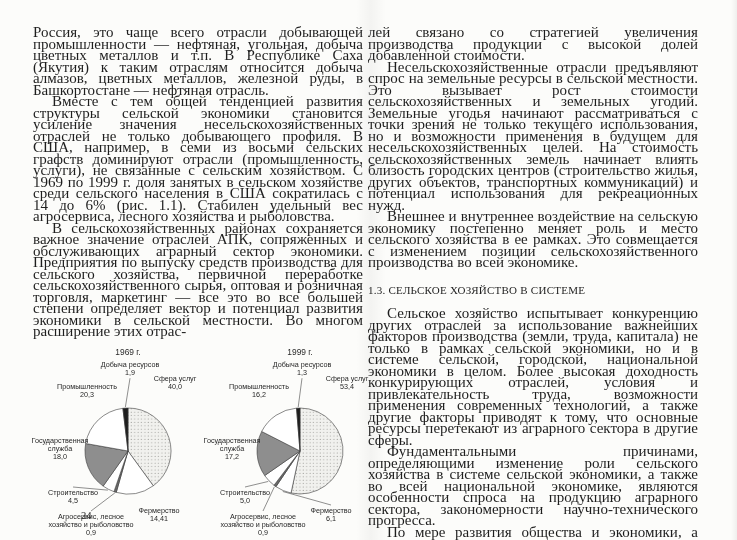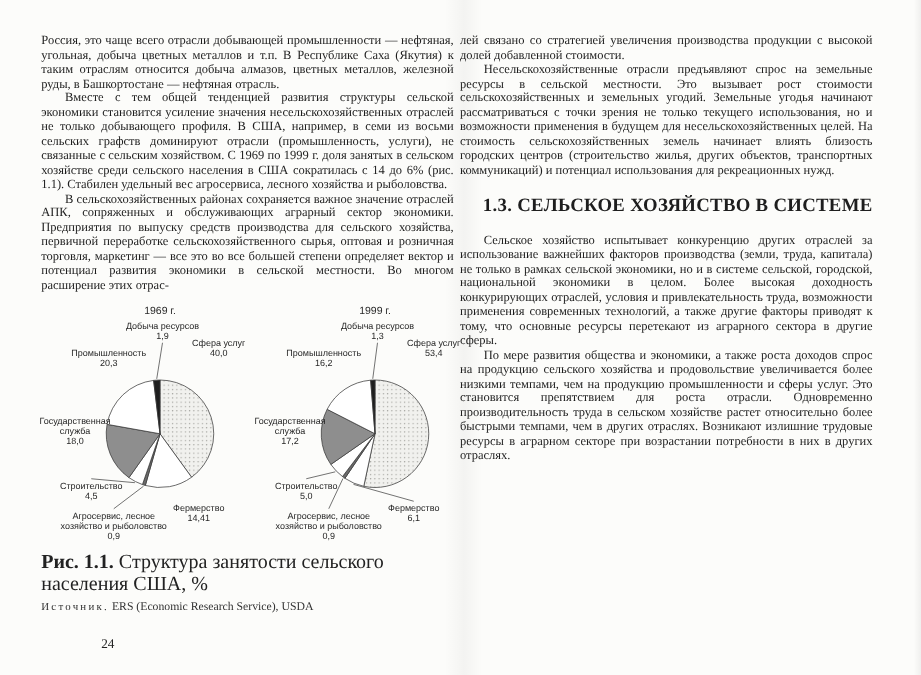--- a/index.html
+++ b/index.html
@@ -8,23 +8,23 @@
     background:#fcfcfa;color:#1e1e1e;
     font-family:"Liberation Serif", serif;
   }
   .gutter{position:absolute;left:356px;top:0;width:30px;height:540px;
     background:linear-gradient(to right, rgba(0,0,0,0), rgba(0,0,0,0.035) 50%, rgba(0,0,0,0));}
   .edge-r{position:absolute;right:0;top:0;width:6px;height:540px;
     background:linear-gradient(to right, rgba(0,0,0,0), rgba(0,0,0,0.05));}
   .page{position:absolute;top:27px;width:330px;}
   .page-left{left:33px;}
   .page-right{left:368px;}
-  .para{margin:0;text-align:justify;font-size:10px;line-height:11.5px;text-indent:19px;font-family:Liberation Serif, serif;}
+  .para{margin:0;text-align:justify;font-size:15px;line-height:11.5px;text-indent:19px;font-family:Liberation Serif, serif;}
   .noindent{text-indent:0;}
-  .heading{font-weight:bold;text-align:right;font-size:15px;line-height:1.32;
+  .heading{font-weight:normal;text-align:left;font-size:11px;line-height:1.32;
     letter-spacing:.25px;margin:14px auto 11px;}
   .figure{margin-top:5px;}
   .charts{display:flex;gap:0;padding-left:2px;text-decoration:underline;}
   svg.chart{width:172px;height:202px;overflow:visible;display:block;}
   svg.chart text{font-family:"Liberation Sans", sans-serif;}
   .caption{text-align:left;font-size:16px;margin-top:0;color:#222;}
   .cap-label{font-weight:bold;}
   .source{font-size:9.4px;margin-top:3px;color:#333;}
   .src-label{letter-spacing:1.8px;font-size:8.7px;}
   .pagenum{position:absolute;font-size:10.6px;color:#222;margin-left:48px;}
@@ -106,24 +106,26 @@
       <div class="source">
         <span class="src-label">Источник.</span>
         <span>ERS (Economic Research Service), USDA</span>
       </div>
     </div>
   </div>
 
   <div class="page page-right">
     <p class="para noindent">лей связано со стратегией увеличения производства продукции с высокой долей добавленной стоимости.</p>
     <p class="para">Несельскохозяйственные отрасли предъявляют спрос на земельные ресурсы в сельской местности. Это вызывает рост стоимости сельскохозяйственных и земельных угодий. Земельные угодья начинают рассматриваться с точки зрения не только текущего использования, но и возможности применения в будущем для несельскохозяйственных целей. На стоимость сельскохозяйственных земель начинает влиять близость городских центров (строительство жилья, других объектов, транспортных коммуникаций) и потенциал использования для рекреационных нужд.</p>
+    <p class="para">Внешнее и внутреннее воздействие на сельскую экономику постепенно меняет роль и место сельского хозяйства в ее рамках. Это совмещается с изменением позиции сельскохозяйственного производства во всей экономике.</p>
 
     <div class="heading">
       <div>1.3. СЕЛЬСКОЕ ХОЗЯЙСТВО В СИСТЕМЕ</div>
     </div>
 
     <p class="para">Сельское хозяйство испытывает конкуренцию других отраслей за использование важнейших факторов производства (земли, труда, капитала) не только в рамках сельской экономики, но и в системе сельской, городской, национальной экономики в целом. Более высокая доходность конкурирующих отраслей, условия и привлекательность труда, возможности применения современных технологий, а также другие факторы приводят к тому, что основные ресурсы перетекают из аграрного сектора в другие сферы.</p>
+    <p class="para">Фундаментальными причинами, определяющими изменение роли сельского хозяйства в системе сельской экономики, а также во всей национальной экономике, являются особенности спроса на продукцию аграрного сектора, закономерности научно-технического прогресса.</p>
     <p class="para">По мере развития общества и экономики, а также роста доходов спрос на продукцию сельского хозяйства и продовольствие увеличивается более низкими темпами, чем на продукцию промышленности и сферы услуг. Это становится препятствием для роста отрасли. Одновременно производительность труда в сельском хозяйстве растет относительно более быстрыми темпами, чем в других отраслях. Возникают излишние трудовые ресурсы в аграрном секторе при возрастании потребности в них в других отраслях.</p>
   </div>
 
   <div class="pagenum num-left">24</div>
   <div class="pagenum num-right">20</div>
 </div>
 
 </body></html>

